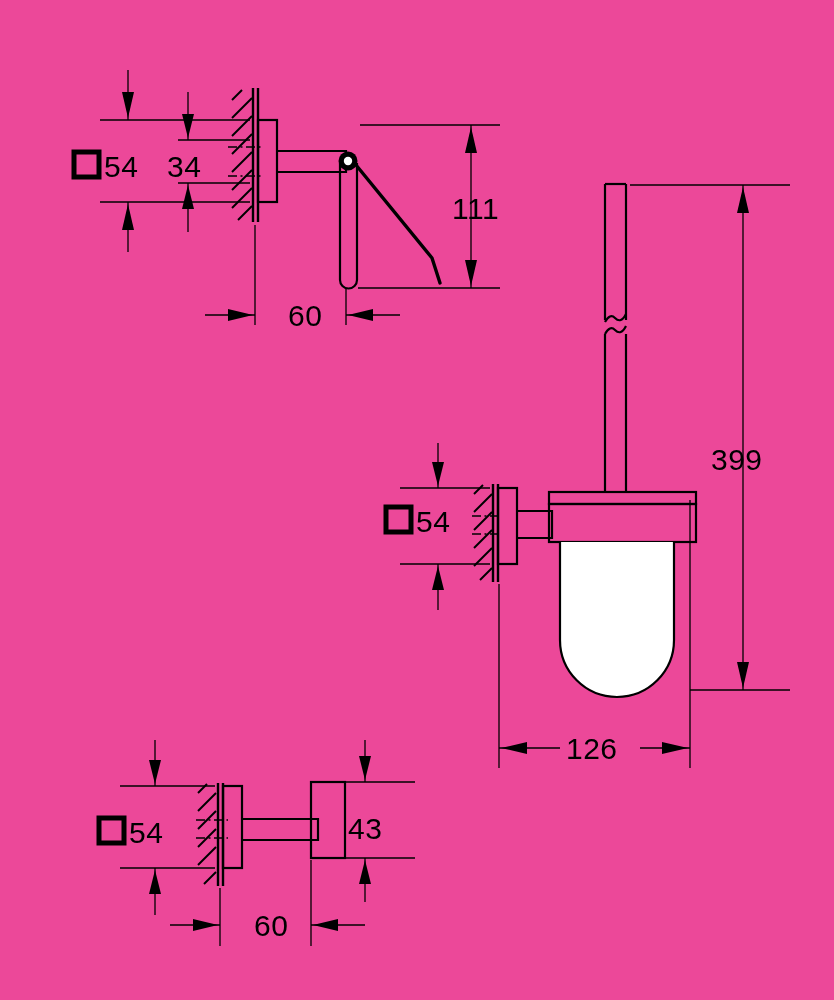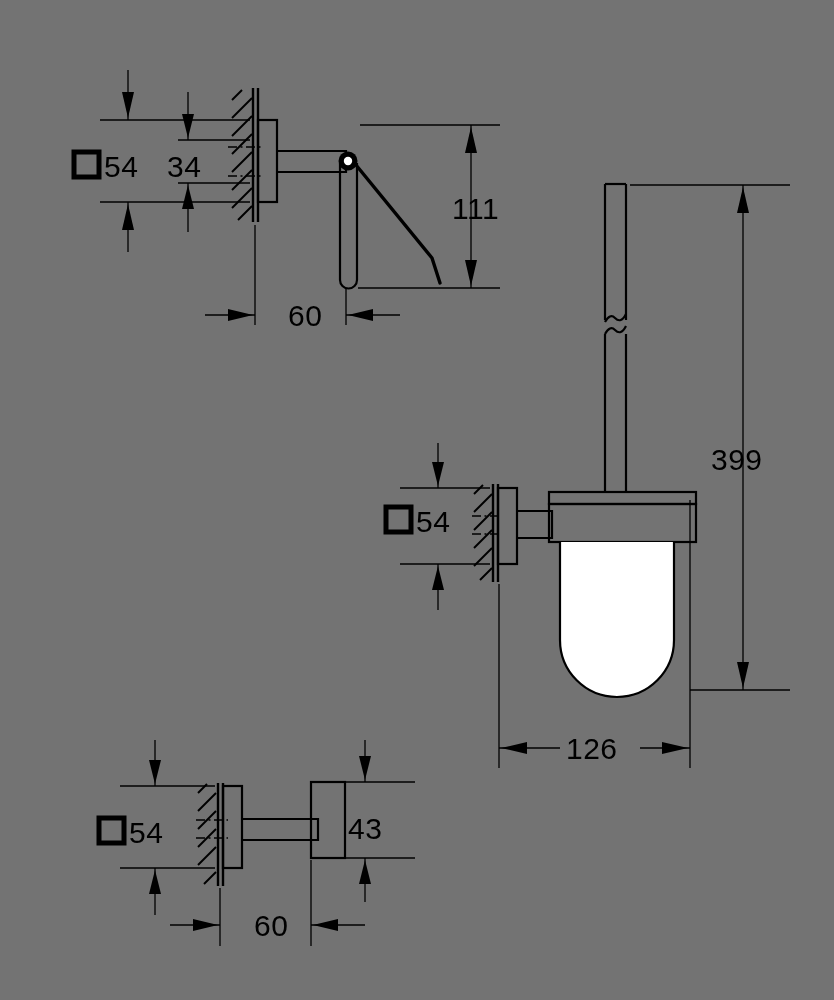--- a/index.html
+++ b/index.html
@@ -11,21 +11,21 @@
     width: 834px;
     height: 1000px;
     font-family: "Liberation Sans", sans-serif;
     color: #000000;
     overflow: hidden;
   }
   #sheet {
     position: relative;
     width: 834px;
     height: 1000px;
-    background: #737373;
+    background: #ec4899;
   }
   #sheet svg {
     position: absolute;
     top: 0;
     left: 0;
     display: block;
   }
   text {
     font-family: "Liberation Sans", sans-serif;
     fill: #000000;

